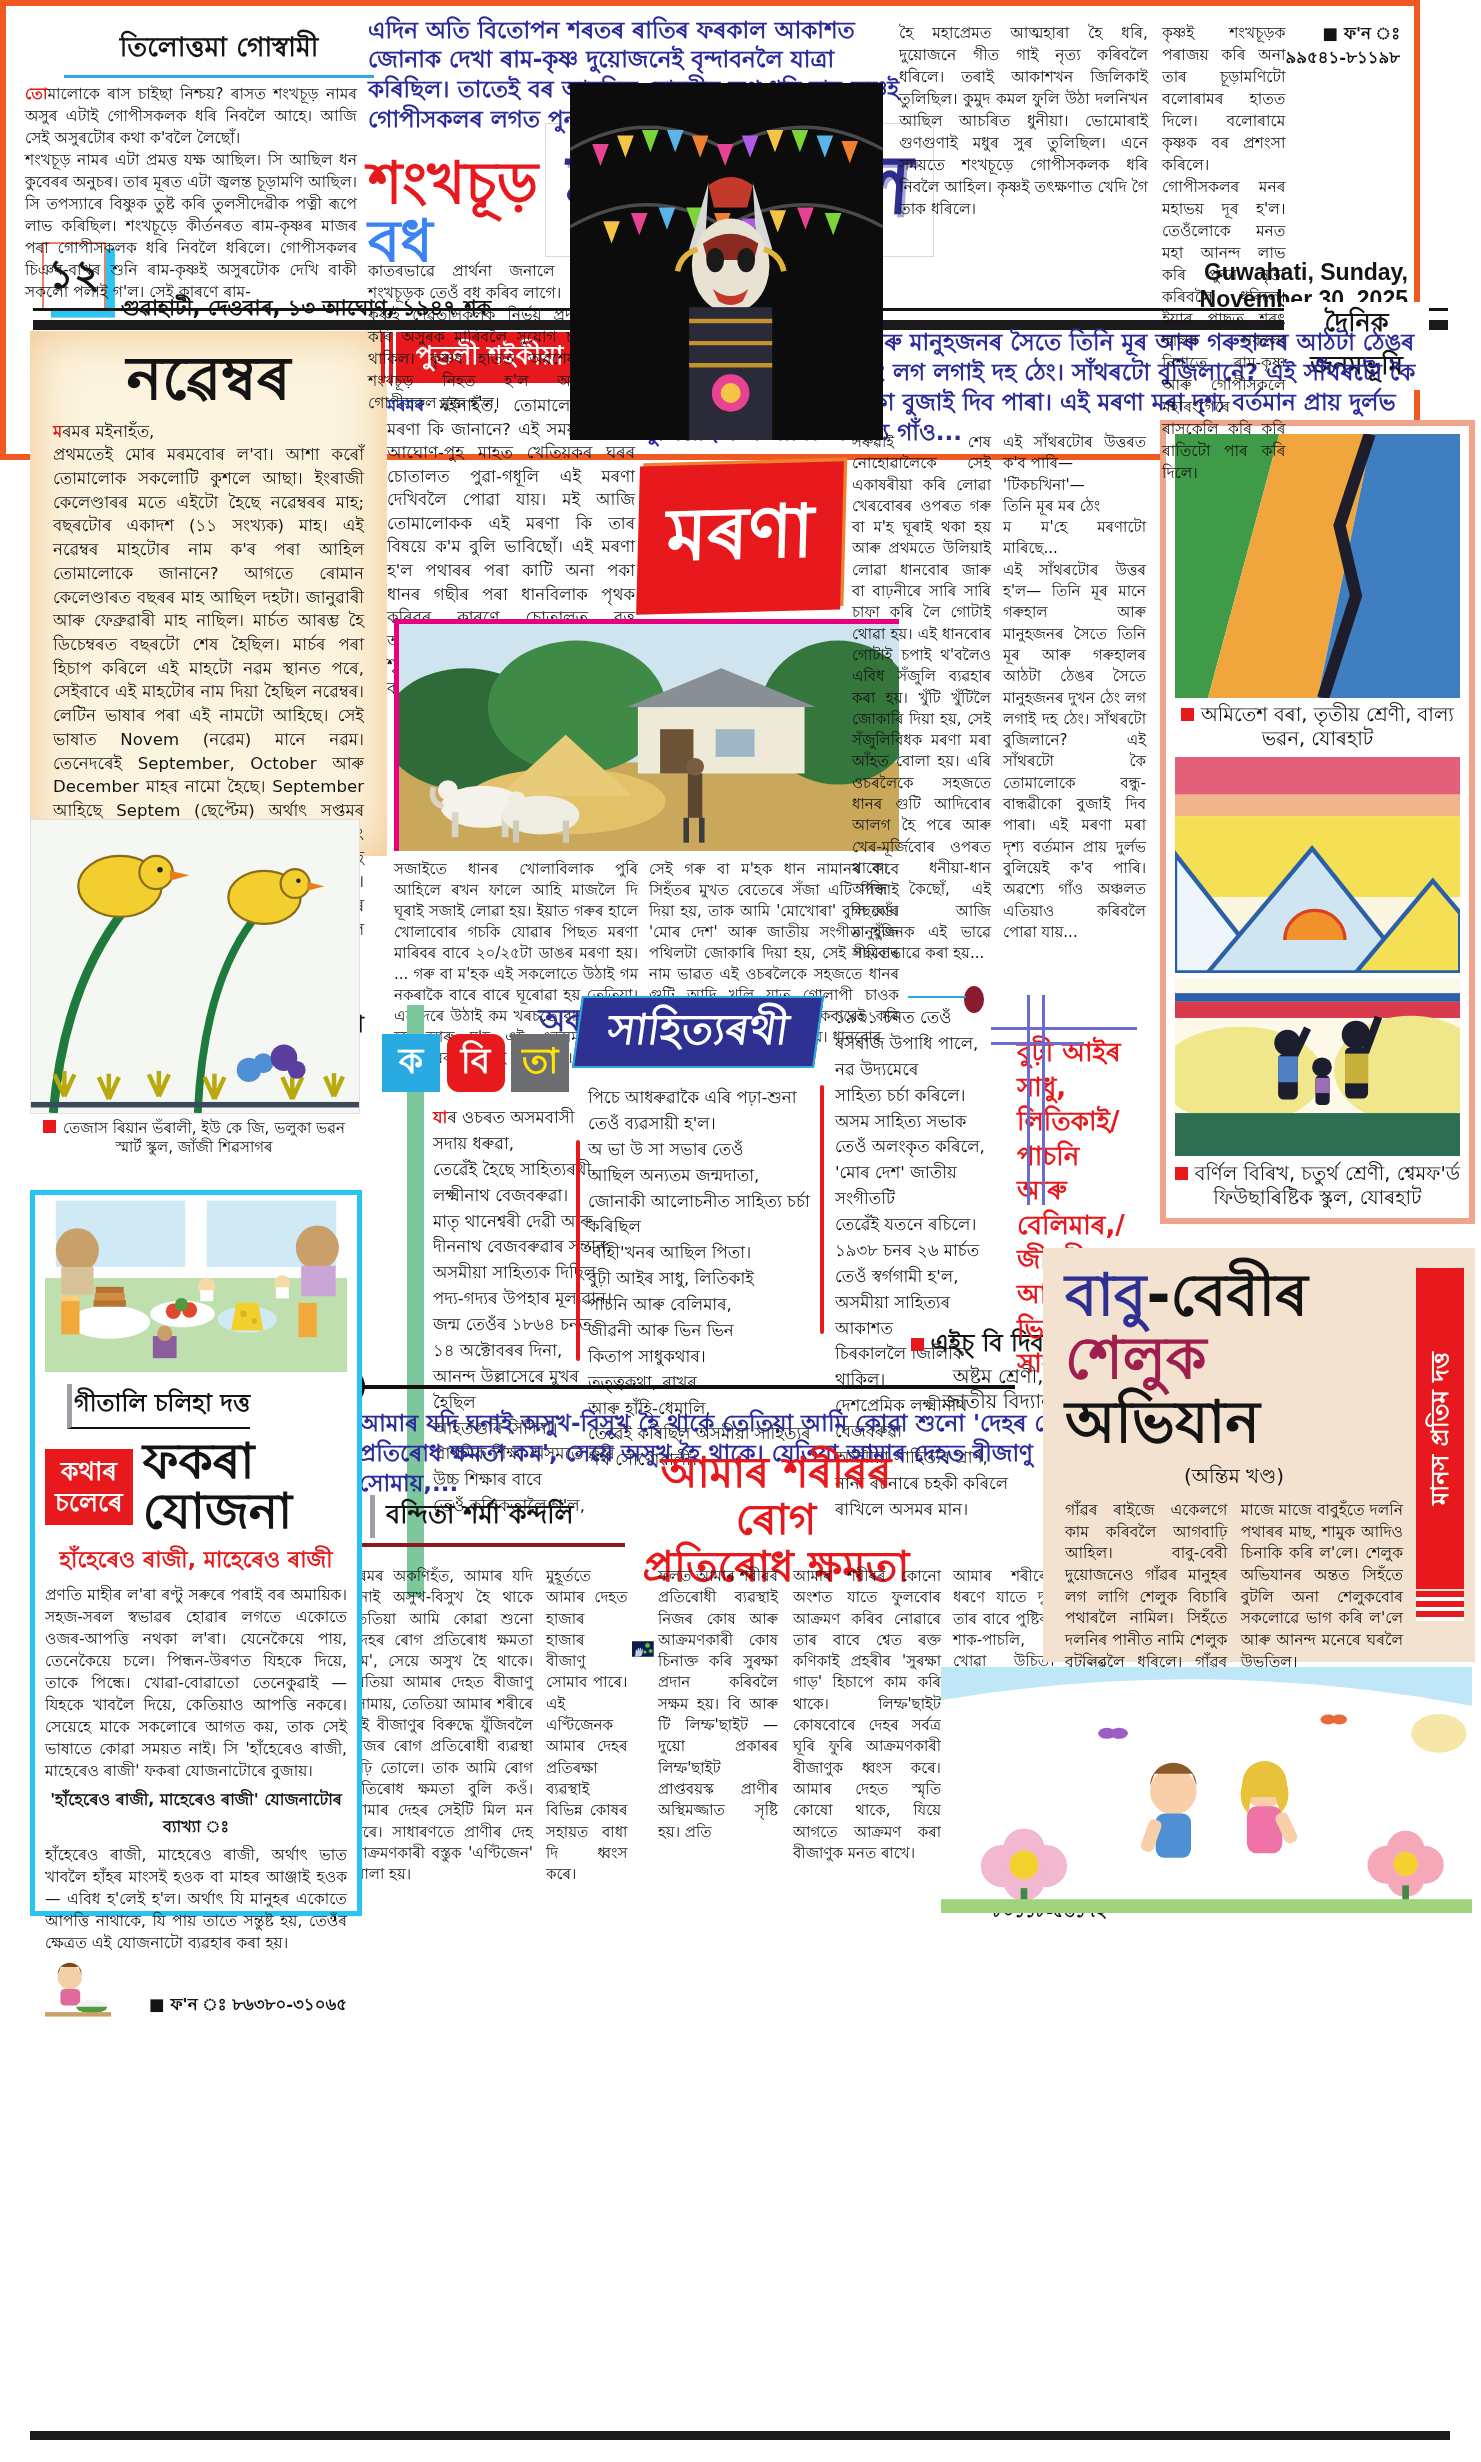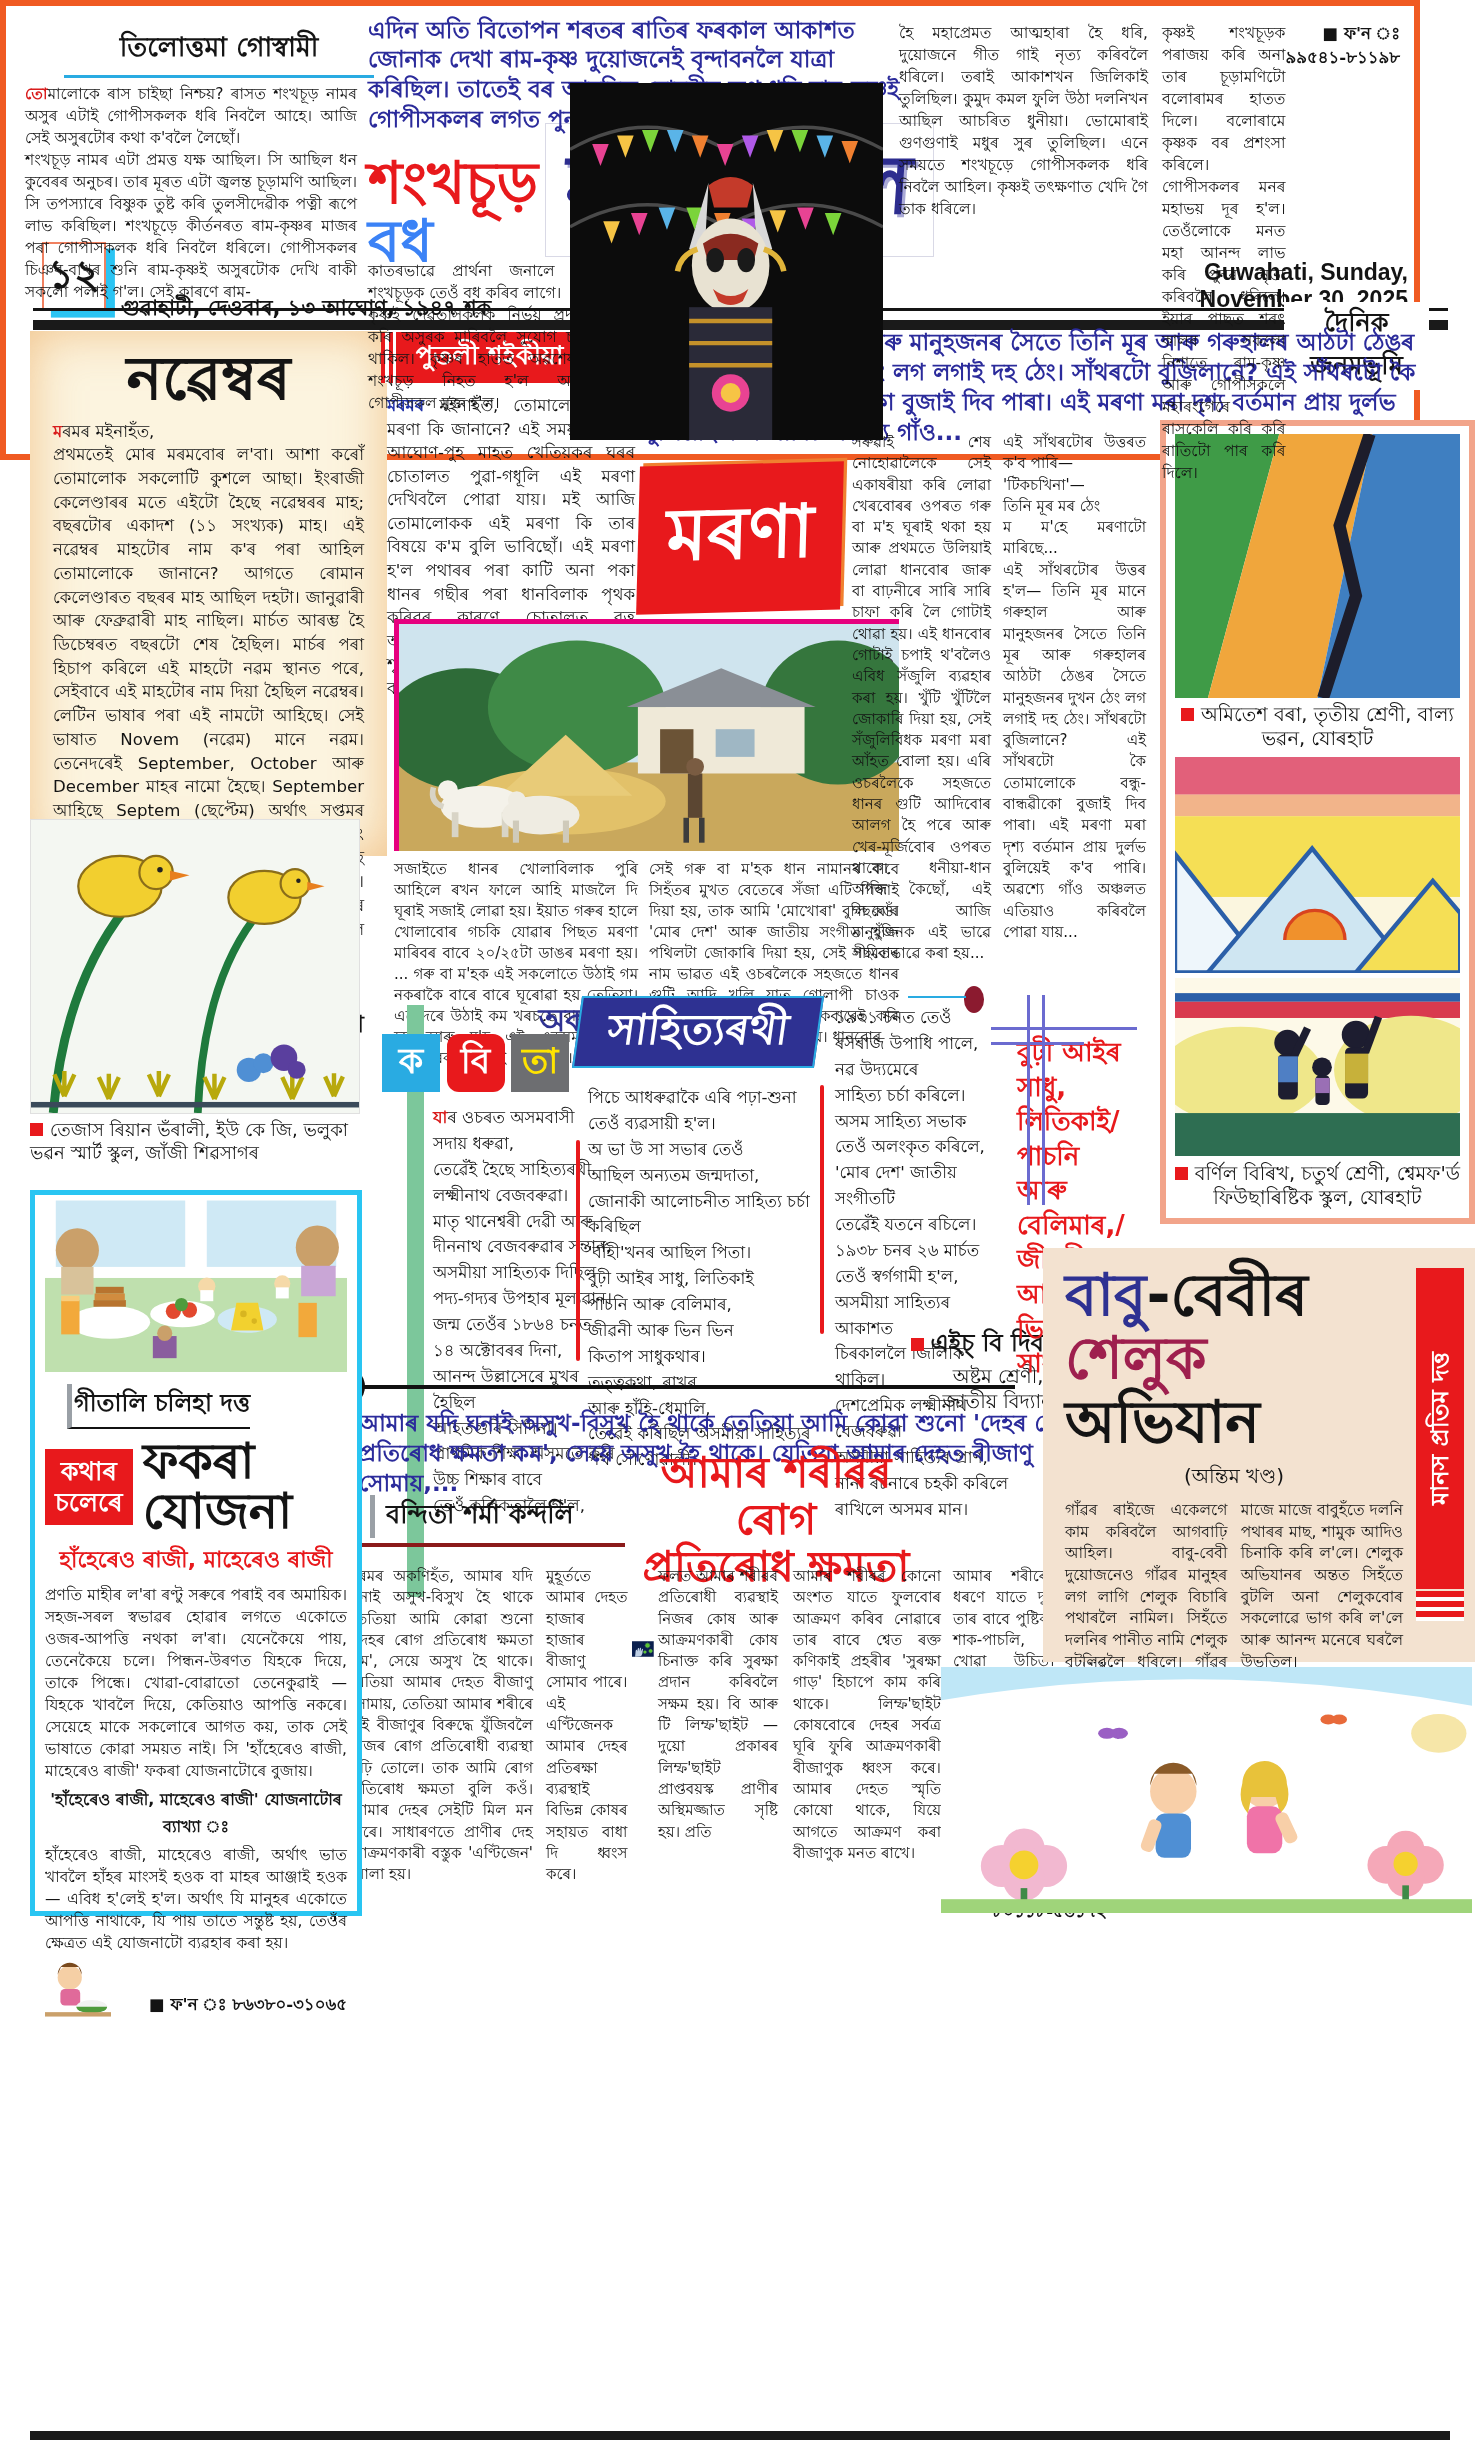--- a/index.html
+++ b/index.html
@@ -57,21 +57,21 @@
   
   .art-box{left:1160px;top:420px;width:315px;height:804px;border:6.6px solid #f2a48a;background:#fff;
     box-sizing:border-box;padding:7.7px 8.9px;display:flex;flex-direction:column;gap:5.5px;}
   .art{width:100%;}
   .caption{font-size:19.4px;text-align:center;line-height:1.25;}
   .caption .sq{display:inline-block;width:13.3px;height:13.3px;background:#e8191c;margin-right:6.6px;}
   .cap-strong{font-weight:normal;}
 
   
   .bird-art{left:30px;top:819px;width:328px;height:293px;border:0.6px solid #e0e0e0;}
-  .bird-caption{left:30px;top:1119px;width:328px;font-size:18px;line-height:1.25;}
+  .bird-caption{left:30px;top:1119px;width:328px;font-size:15px;text-align:center;line-height:1.25;}
 
   
   .green-bar{left:407px;top:1005px;width:16.6px;height:592px;background:#7cc79b;}
   .akonir{left:483px;top:996px;width:149px;font-size:31px;font-weight:bold;color:#2e3192;text-align:right;}
   .letter-row{left:382px;top:1034px;display:flex;gap:6.6px;}
   .letter{width:58px;height:58px;display:flex;align-items:center;justify-content:center;
     font-size:35px;font-weight:bold;color:#fff;}
   .letter-ka{background:#29abe2;}
   .letter-bi{background:#e8191c;border-radius:12px;}
   .letter-ta{background:#6d6e71;color:#ffe400;}

